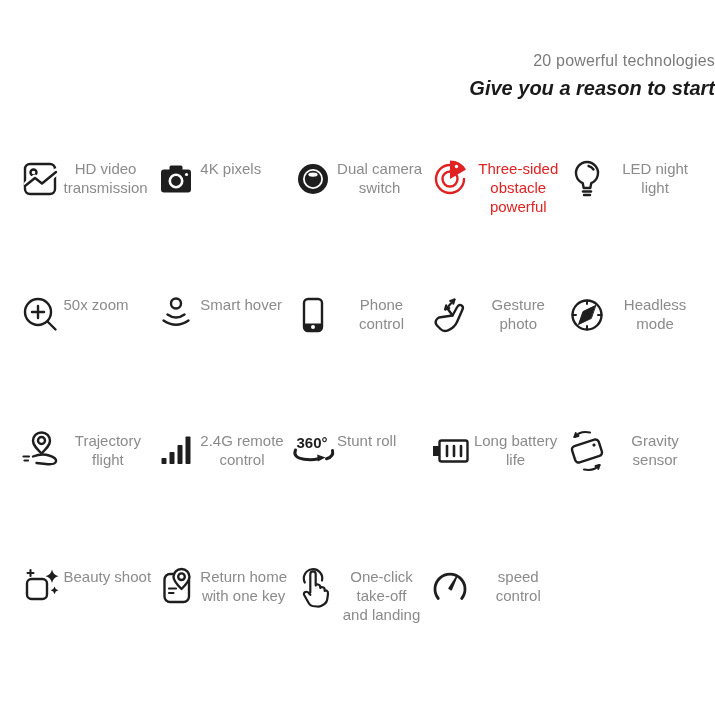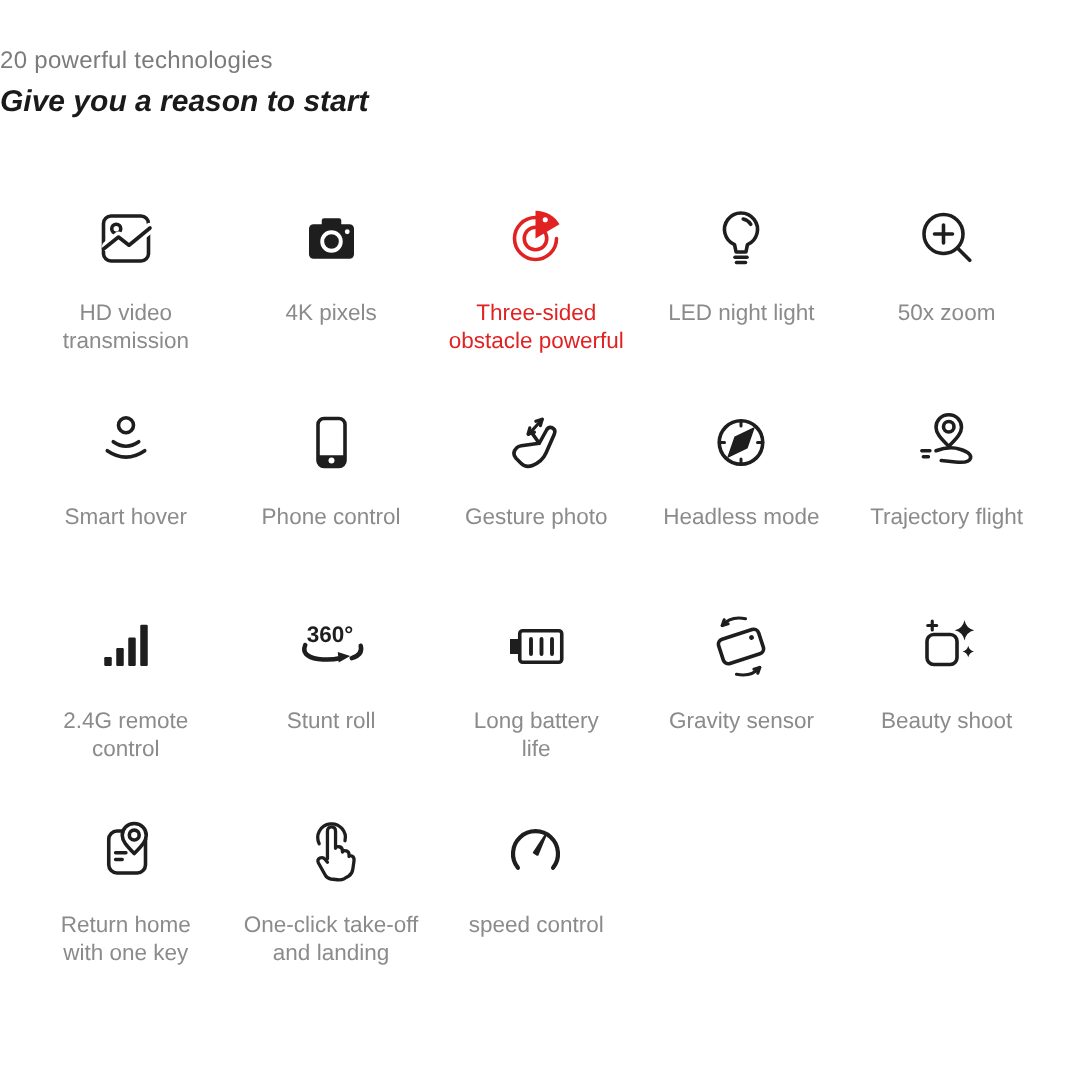--- a/index.html
+++ b/index.html
@@ -11,21 +11,21 @@
     --bg: #ffffff;
   }
   * { margin: 0; padding: 0; box-sizing: border-box; }
   body { background: #fff; }
   .page {
     width: 715px; height: 715px;
     background: var(--bg);
     font-family: "Liberation Sans", sans-serif;
     overflow: hidden;
   }
-  .header { text-align: left; padding-top: 32px; }
+  .header { text-align: right; padding-top: 52px; }
   .subtitle {
     font-size: 16px;
     color: var(--subtitle-gray);
     letter-spacing: 0.2px;
   }
   .title {
     margin-top: 7px;
     font-size: 20px;
     font-weight: bold;
     color: var(--title-dark);
@@ -33,22 +33,20 @@
   }
   .grid {
     width: 684px;
     margin: 49px auto 0 auto;
     display: grid;
     grid-template-columns: repeat(5, 1fr);
     grid-auto-rows: 136px;
   }
   .cell {
     display: flex;
-    flex-direction: column;
-    align-items: center;
     justify-content: flex-start;
   }
   .icon {
     height: 60px;
     display: flex;
     align-items: center;
     justify-content: center;
     color: var(--icon-dark);
   }
   .icon svg {
@@ -101,20 +99,32 @@
         <svg width="48" height="48" viewBox="0 0 48 48">
           <rect x="17.5" y="10.5" width="13" height="7" rx="1.5" fill="currentColor" stroke="none"></rect>
           <rect x="9" y="14.5" width="30" height="23" rx="3" fill="currentColor" stroke="none"></rect>
           <circle cx="24" cy="26" r="6.2" fill="none" stroke="#fff" stroke-width="2.6"></circle>
           <circle cx="34.5" cy="19.5" r="1.6" fill="#fff" stroke="none"></circle>
         </svg>
       </span>
       <div class="label">4K pixels</div>
     </div>
 
+    <div class="cell">
+      <span class="icon">
+        <svg width="48" height="48" viewBox="0 0 48 48">
+          <circle cx="24" cy="24" r="15" fill="currentColor" stroke="none"></circle>
+          <circle cx="24" cy="24" r="10" fill="#fff" stroke="none"></circle>
+          <circle cx="24" cy="24" r="8.2" fill="currentColor" stroke="none"></circle>
+          <ellipse cx="24" cy="19.6" rx="4.6" ry="2.2" fill="#fff" stroke="none"></ellipse>
+        </svg>
+      </span>
+      <div class="label">Dual camera
+switch</div>
+    </div>
 
     <div class="cell highlight">
       <span class="icon">
         <svg width="48" height="48" viewBox="0 0 48 48">
           <path d="M24 10 A14 14 0 1 0 38 24"></path>
           <circle cx="24" cy="24" r="7.5"></circle>
           <path d="M24 24 L24 5.5 A18.5 18.5 0 0 1 40 14.5 Z" fill="currentColor" stroke="none"></path>
           <circle cx="30.5" cy="11.5" r="1.7" fill="#fff" stroke="none"></circle>
         </svg>
       </span>

